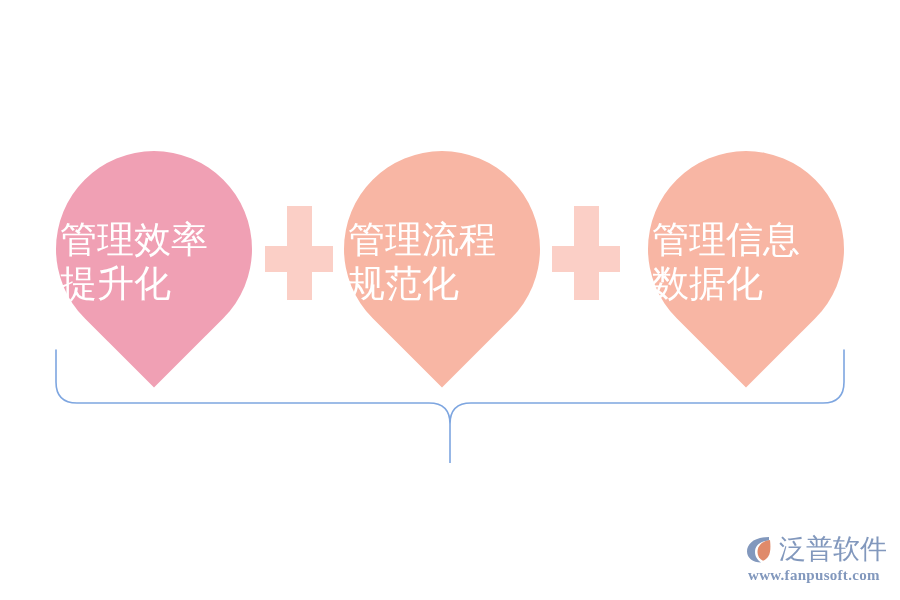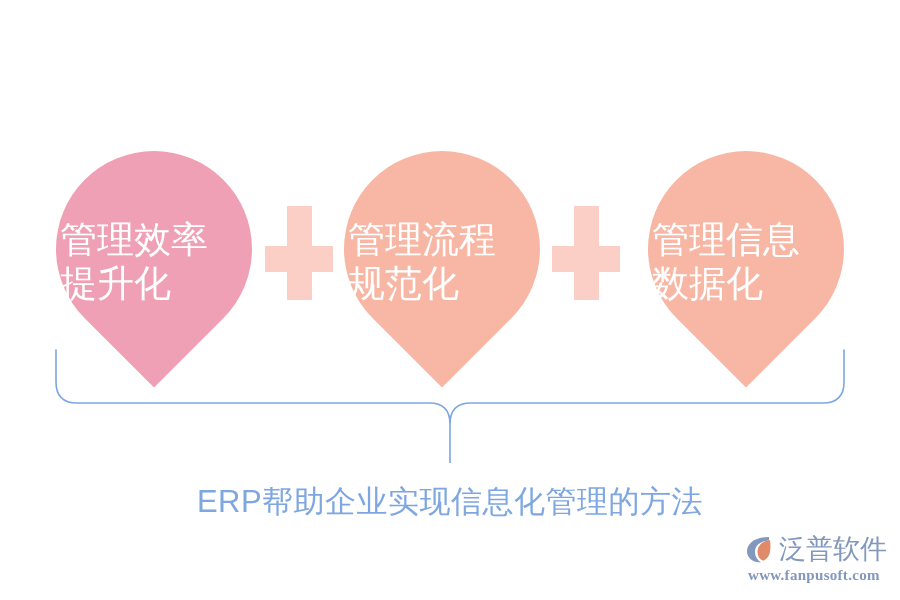--- a/index.html
+++ b/index.html
@@ -181,21 +181,20 @@
              L 429 403
              Q 450 403 450 424
              L 450 463
              L 450 424
              Q 450 403 471 403
              L 823 403
              Q 844 403 844 382
              L 844 350" fill="none" stroke="#7ea6e0" stroke-width="1.6" stroke-linecap="round"></path>
   </svg>
 
-  <div id="caption">ERP帮助企业实现信息化管理的方法</div>
 
   <div id="logo">
     <div id="logo-row">
       <svg id="logo-mark" viewBox="0 0 32 32">
         <path d="M 25 4 C 10 4 3 11 3 18.5 C 3 25 9 29.5 17 29.5
                  C 13.5 27 11 23.5 11 19 C 11 12.5 16.5 8 25 7.5 Z" fill="#8298bd"></path>
         <path d="M 26 7 C 18.5 8 13.5 12.5 13.5 19 C 13.5 23 15.5 26 19 27.8
                  C 25 25.5 27.5 20 26 7 Z" fill="#e08a6a"></path>
       </svg>
       <div id="logo-name">泛普软件</div>

